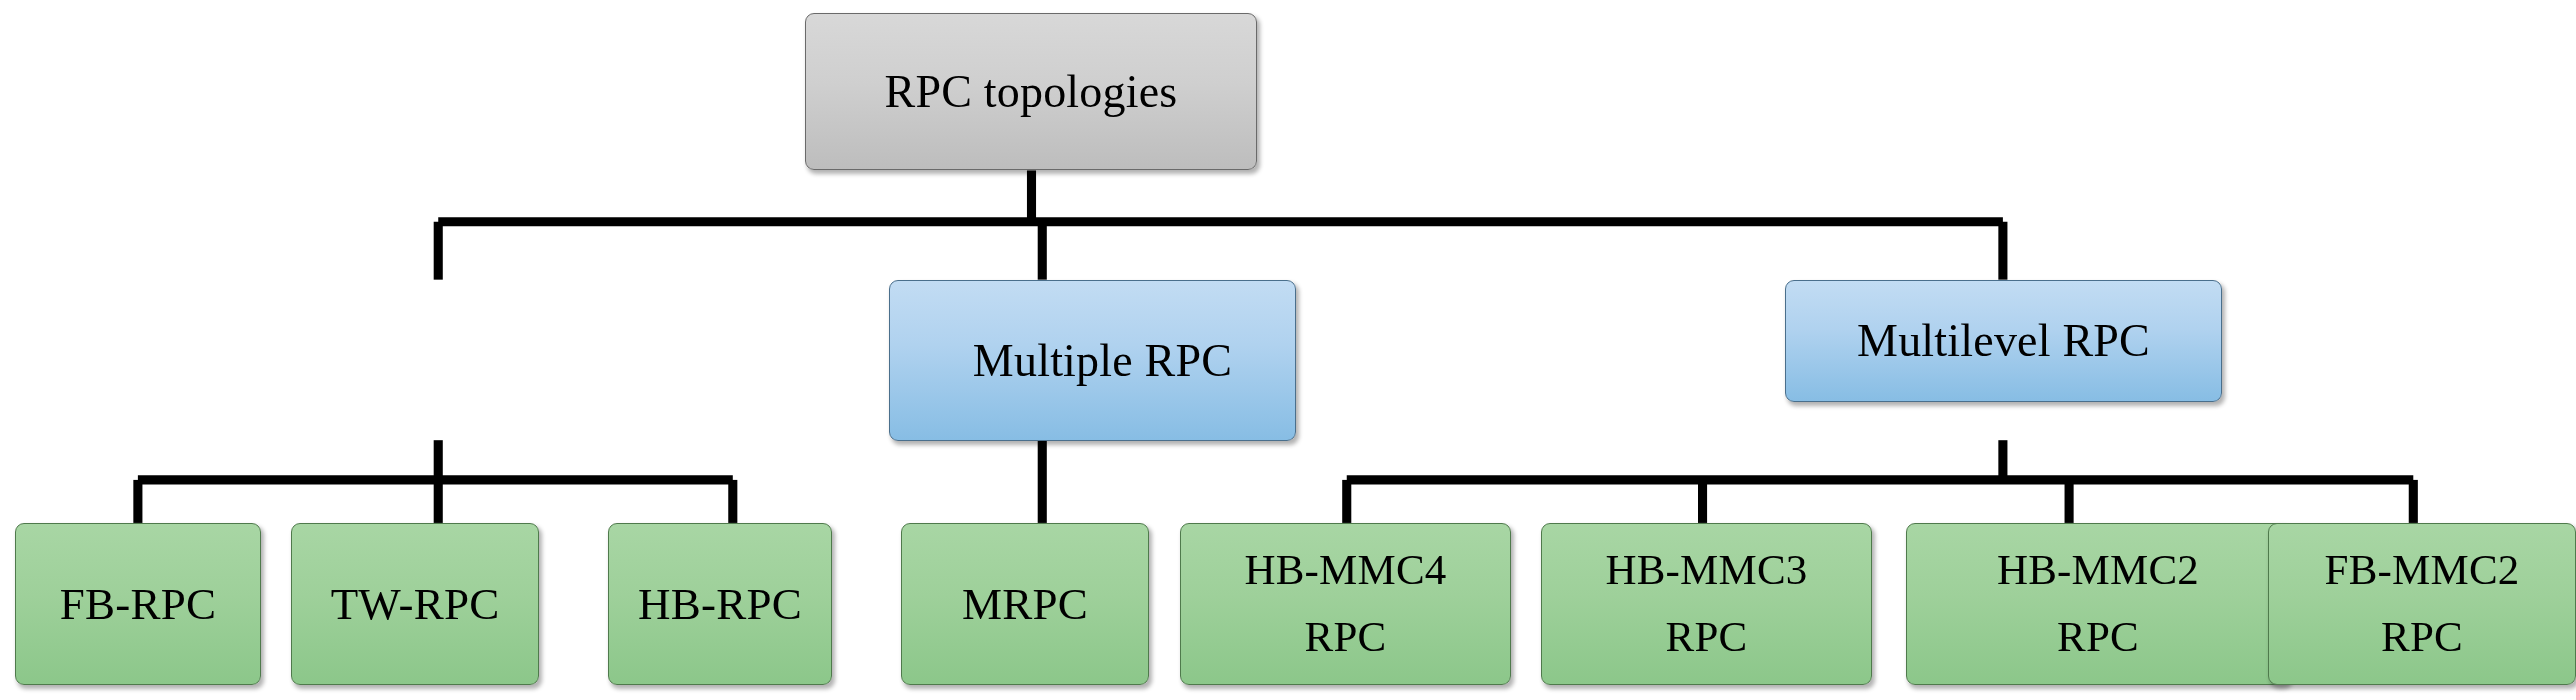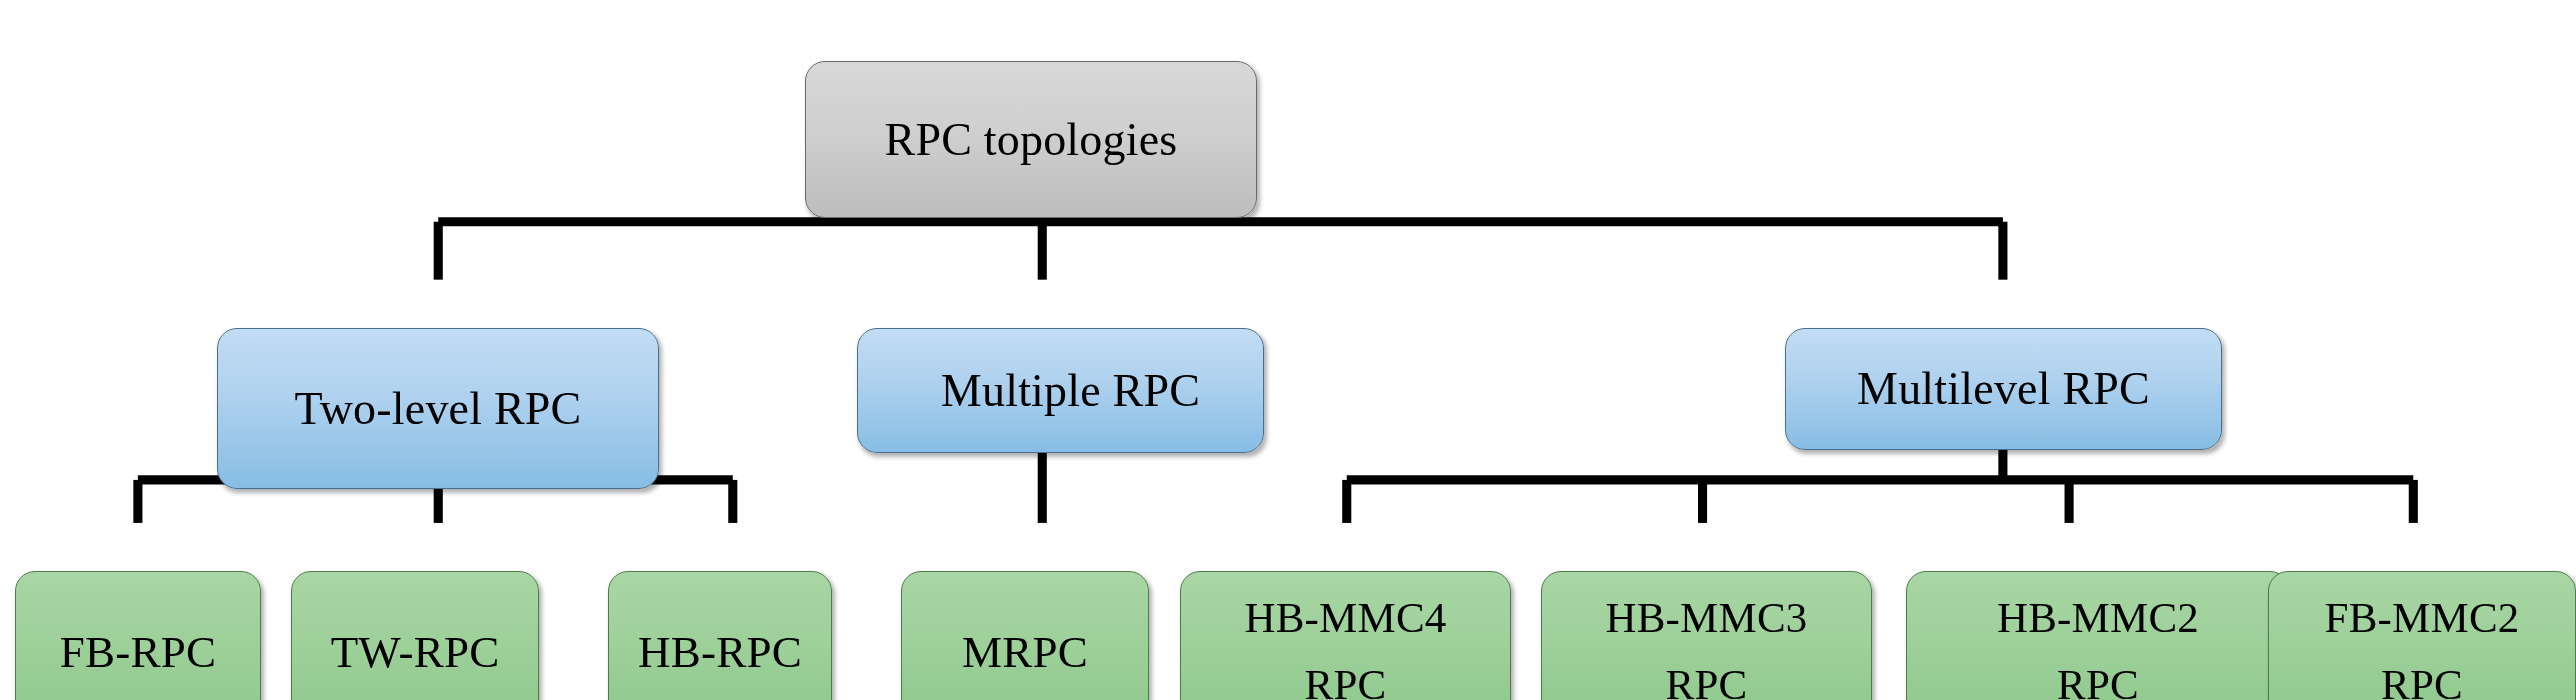--- a/index.html
+++ b/index.html
@@ -26,27 +26,26 @@
     pointer-events: none;
   }
   .node {
     position: absolute;
     box-sizing: border-box;
     display: flex;
     align-items: center;
     justify-content: center;
     text-align: center;
     border: 1.7px solid #5c5c5c;
-    border-radius: 20px;
+    border-radius: 9px;
     color: #000000;
     line-height: 1.12;
     letter-spacing: 0.2px;
     box-shadow: 2.5px 3.3px 4.1px rgba(0,0,0,0.30);
     z-index: 2;
-    margin-top: 48px;
   }
   .node-root {
     background: linear-gradient(to bottom, #d8d8d8 0%, #cfcfcf 45%, #bdbdbd 100%);
     border-color: #6a6a6a;
     font-size: 46px;
   }
   .node-mid {
     background: linear-gradient(to bottom, #c2dcf3 0%, #b0d2ef 40%, #87bde4 100%);
     border-color: #4a6f8c;
     font-size: 46px;
@@ -96,25 +95,22 @@
       <path d="M 2057 580 L 2057 632"></path>
       <path d="M 2500 580 L 2500 632"></path>
       <path d="M 2916 580 L 2916 632"></path>
     </g>
   </svg>
 
   <div class="node node-root" style="left:805px; top:13.2px; width:452px; height:157px;">
     <span class="node-label">RPC topologies</span>
   </div>
 
-  <div class="node node-mid" style="left:217px; top:280px; width:442px; height:161px;">
-    <span class="node-label">Two-level RPC</span>
-  </div>
 
-  <div class="node node-mid" style="left:857px; top:280px; width:407px; height:125px;padding-left:20px;">
+  <div class="node node-mid" style="left:889px; top:280px; width:407px; height:161px;padding-left:20px;">
     <span class="node-label">Multiple RPC</span>
   </div>
 
   <div class="node node-mid" style="left:1785px; top:280px; width:437px; height:122px;">
     <span class="node-label">Multilevel RPC</span>
   </div>
 
   <div class="node node-leaf" style="left:291px; top:523px; width:248px; height:162px;">
     <span class="node-label">TW-RPC</span>
   </div>

